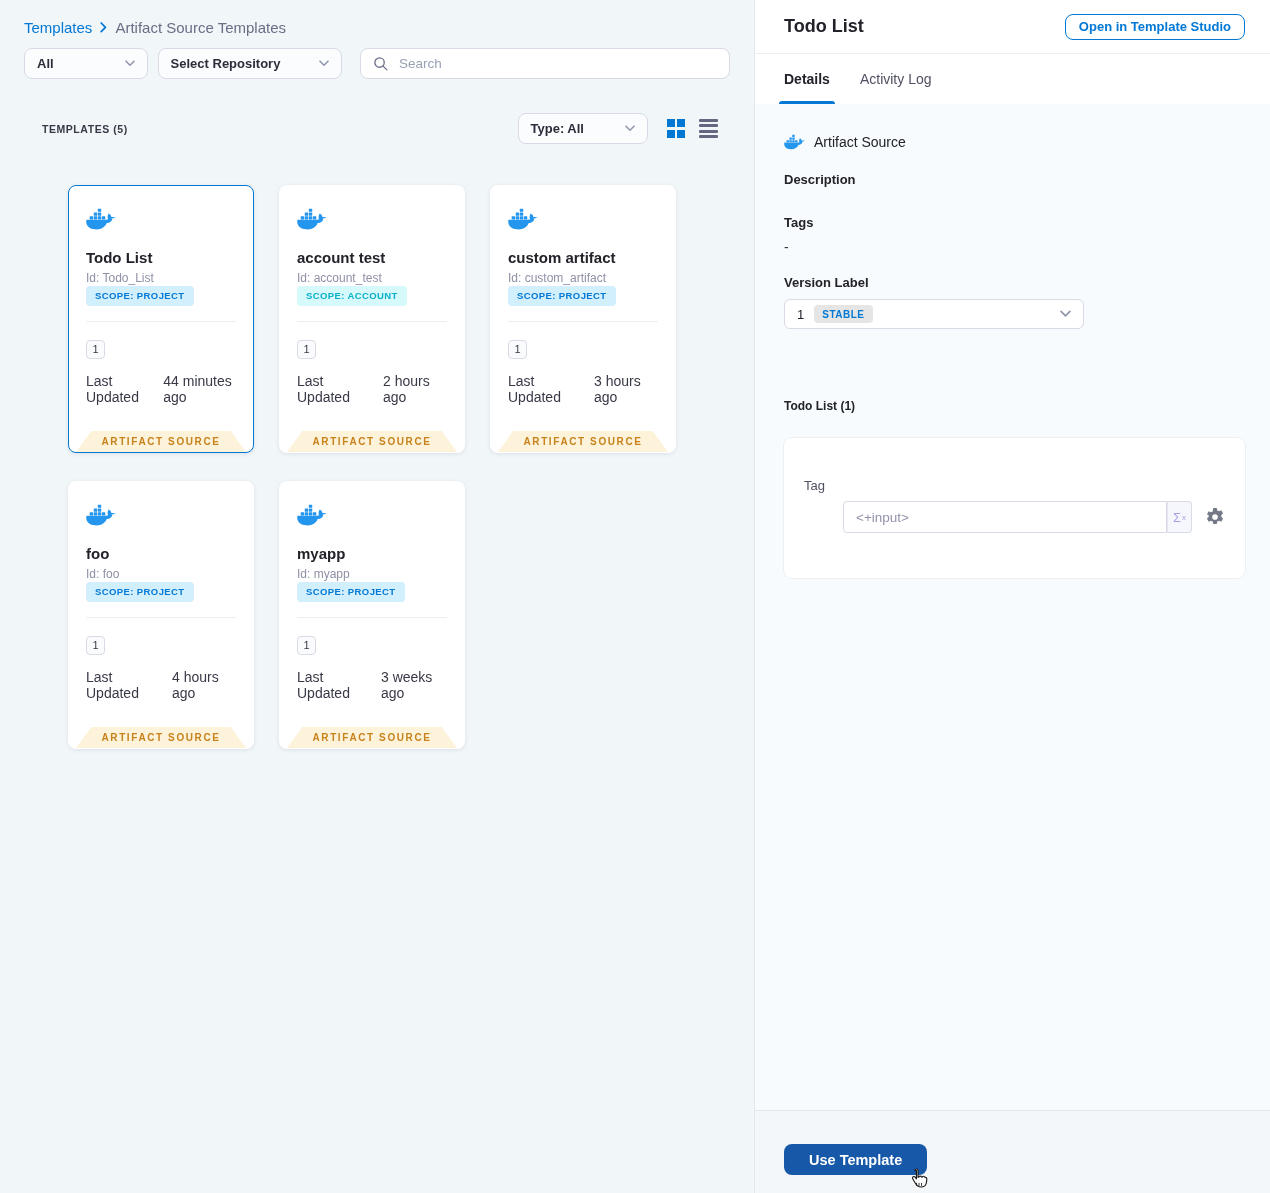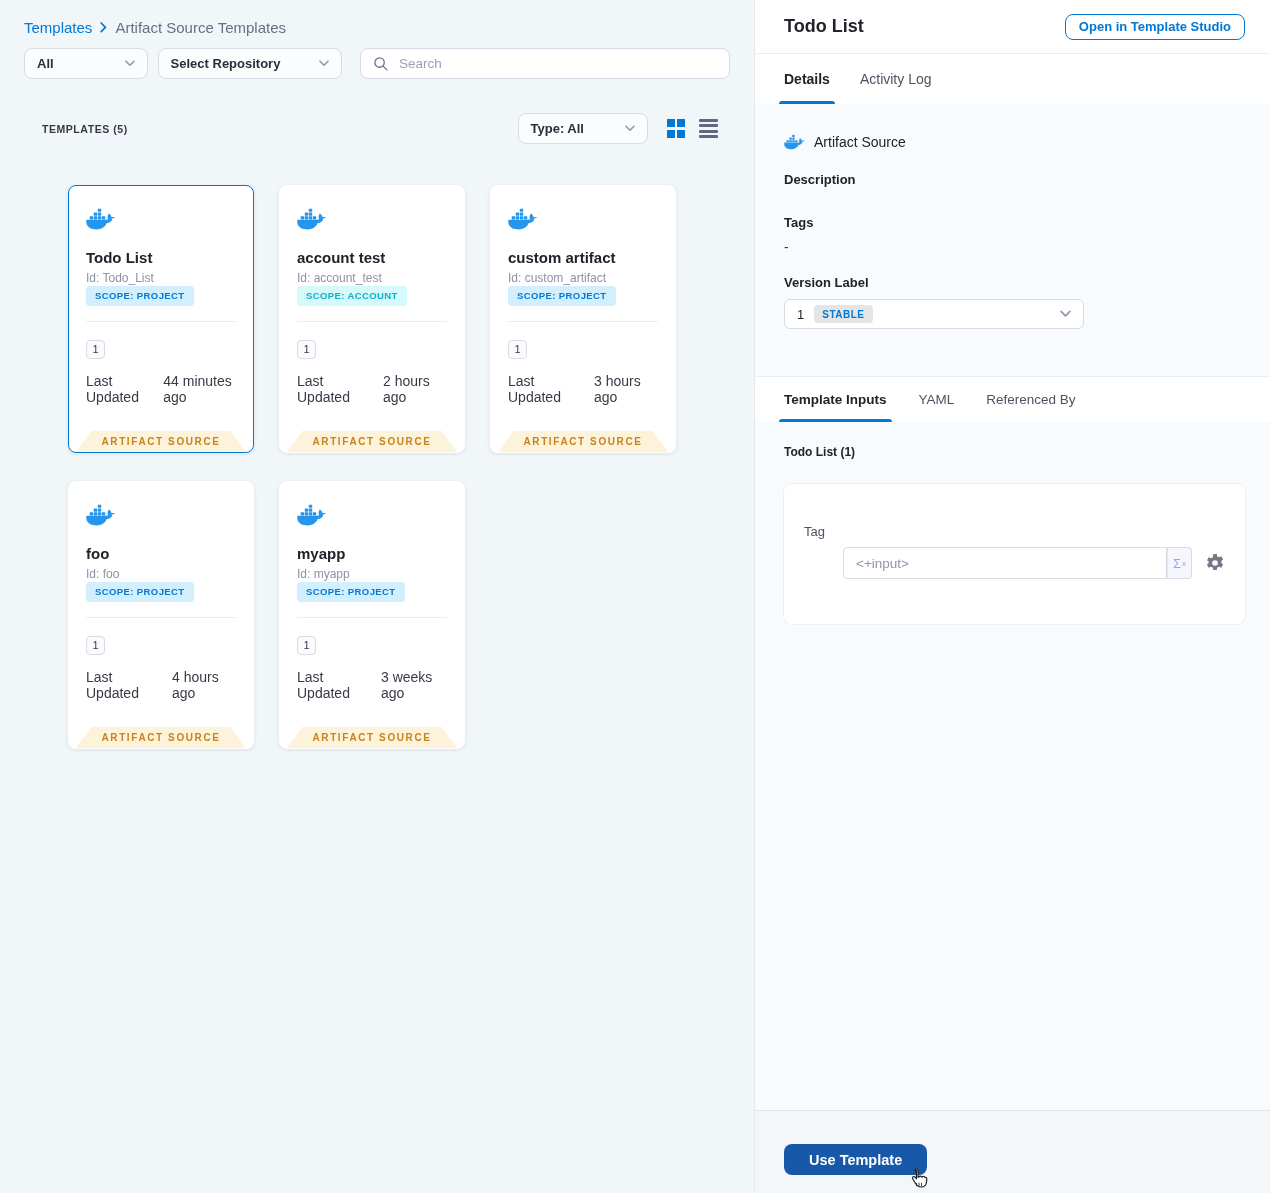--- a/index.html
+++ b/index.html
@@ -316,25 +316,20 @@
         <span class="ver-num">1</span>
         <span class="stable">STABLE</span>
         <span class="ver-chev">
           <svg width="11" height="8" viewBox="0 0 10 7">
               <use href="#chev-down"></use>
             </svg>
         </span>
       </div>
     </div>
 
-    <div class="tabs tabs2">
-      <div class="tab active">Template Inputs</div>
-      <div class="tab">YAML</div>
-      <div class="tab">Referenced By</div>
-    </div>
 
     <div class="inputs-body">
       <div class="inputs-head">Todo List (1)</div>
       <div class="input-card">
         <div class="tag-label">Tag</div>
         <div class="tag-row">
           <div class="tag-group">
             <input class="tag-input" type="text" value="&lt;+input&gt;" style="">
             <span class="sigma-btn">
               <span>Σ</span>

